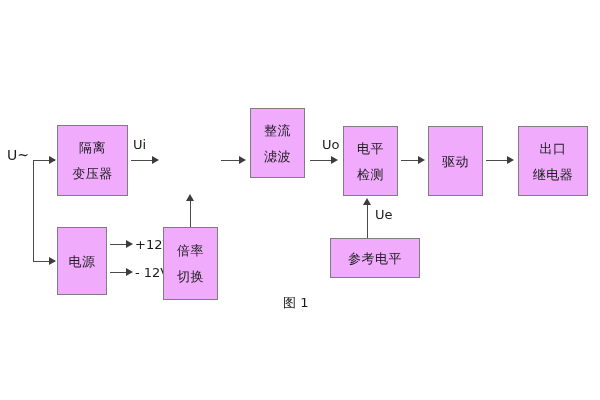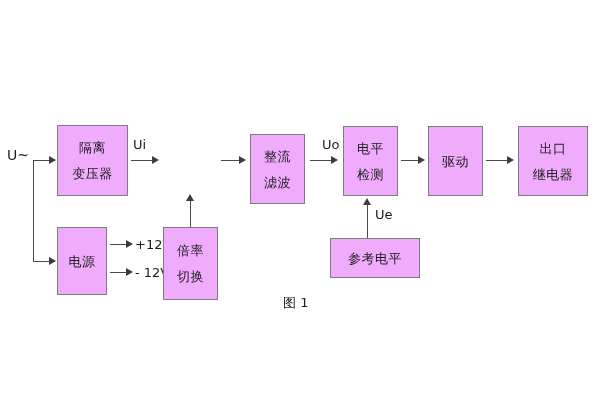--- a/index.html
+++ b/index.html
@@ -120,21 +120,21 @@
     <span class="ln">倍率</span>
     <span class="ln">切换</span>
   </div>
 
   <div class="vline" style="left:190px; top:200px; height:27px;"></div>
   <div class="ah-u" style="left:186px; top:194px;"></div>
 
   <div class="hline" style="left:221px; top:160px; width:22px;"></div>
   <div class="ah-r" style="left:239px; top:156px;"></div>
 
-  <div class="block" style="left:250px; top:134px; width:55px; height:70px;">
+  <div class="block" style="left:250px; top:108px; width:55px; height:70px;">
     <span class="ln">整流</span>
     <span class="ln">滤波</span>
   </div>
 
   <div class="lbl" style="left:322px; top:138px;text-align:center;">Uo</div>
   <div class="hline" style="left:310px; top:160px; width:25px;"></div>
   <div class="ah-r" style="left:331px; top:156px;"></div>
 
   <div class="block" style="left:343px; top:126px; width:55px; height:70px;">
     <span class="ln">电平</span>

